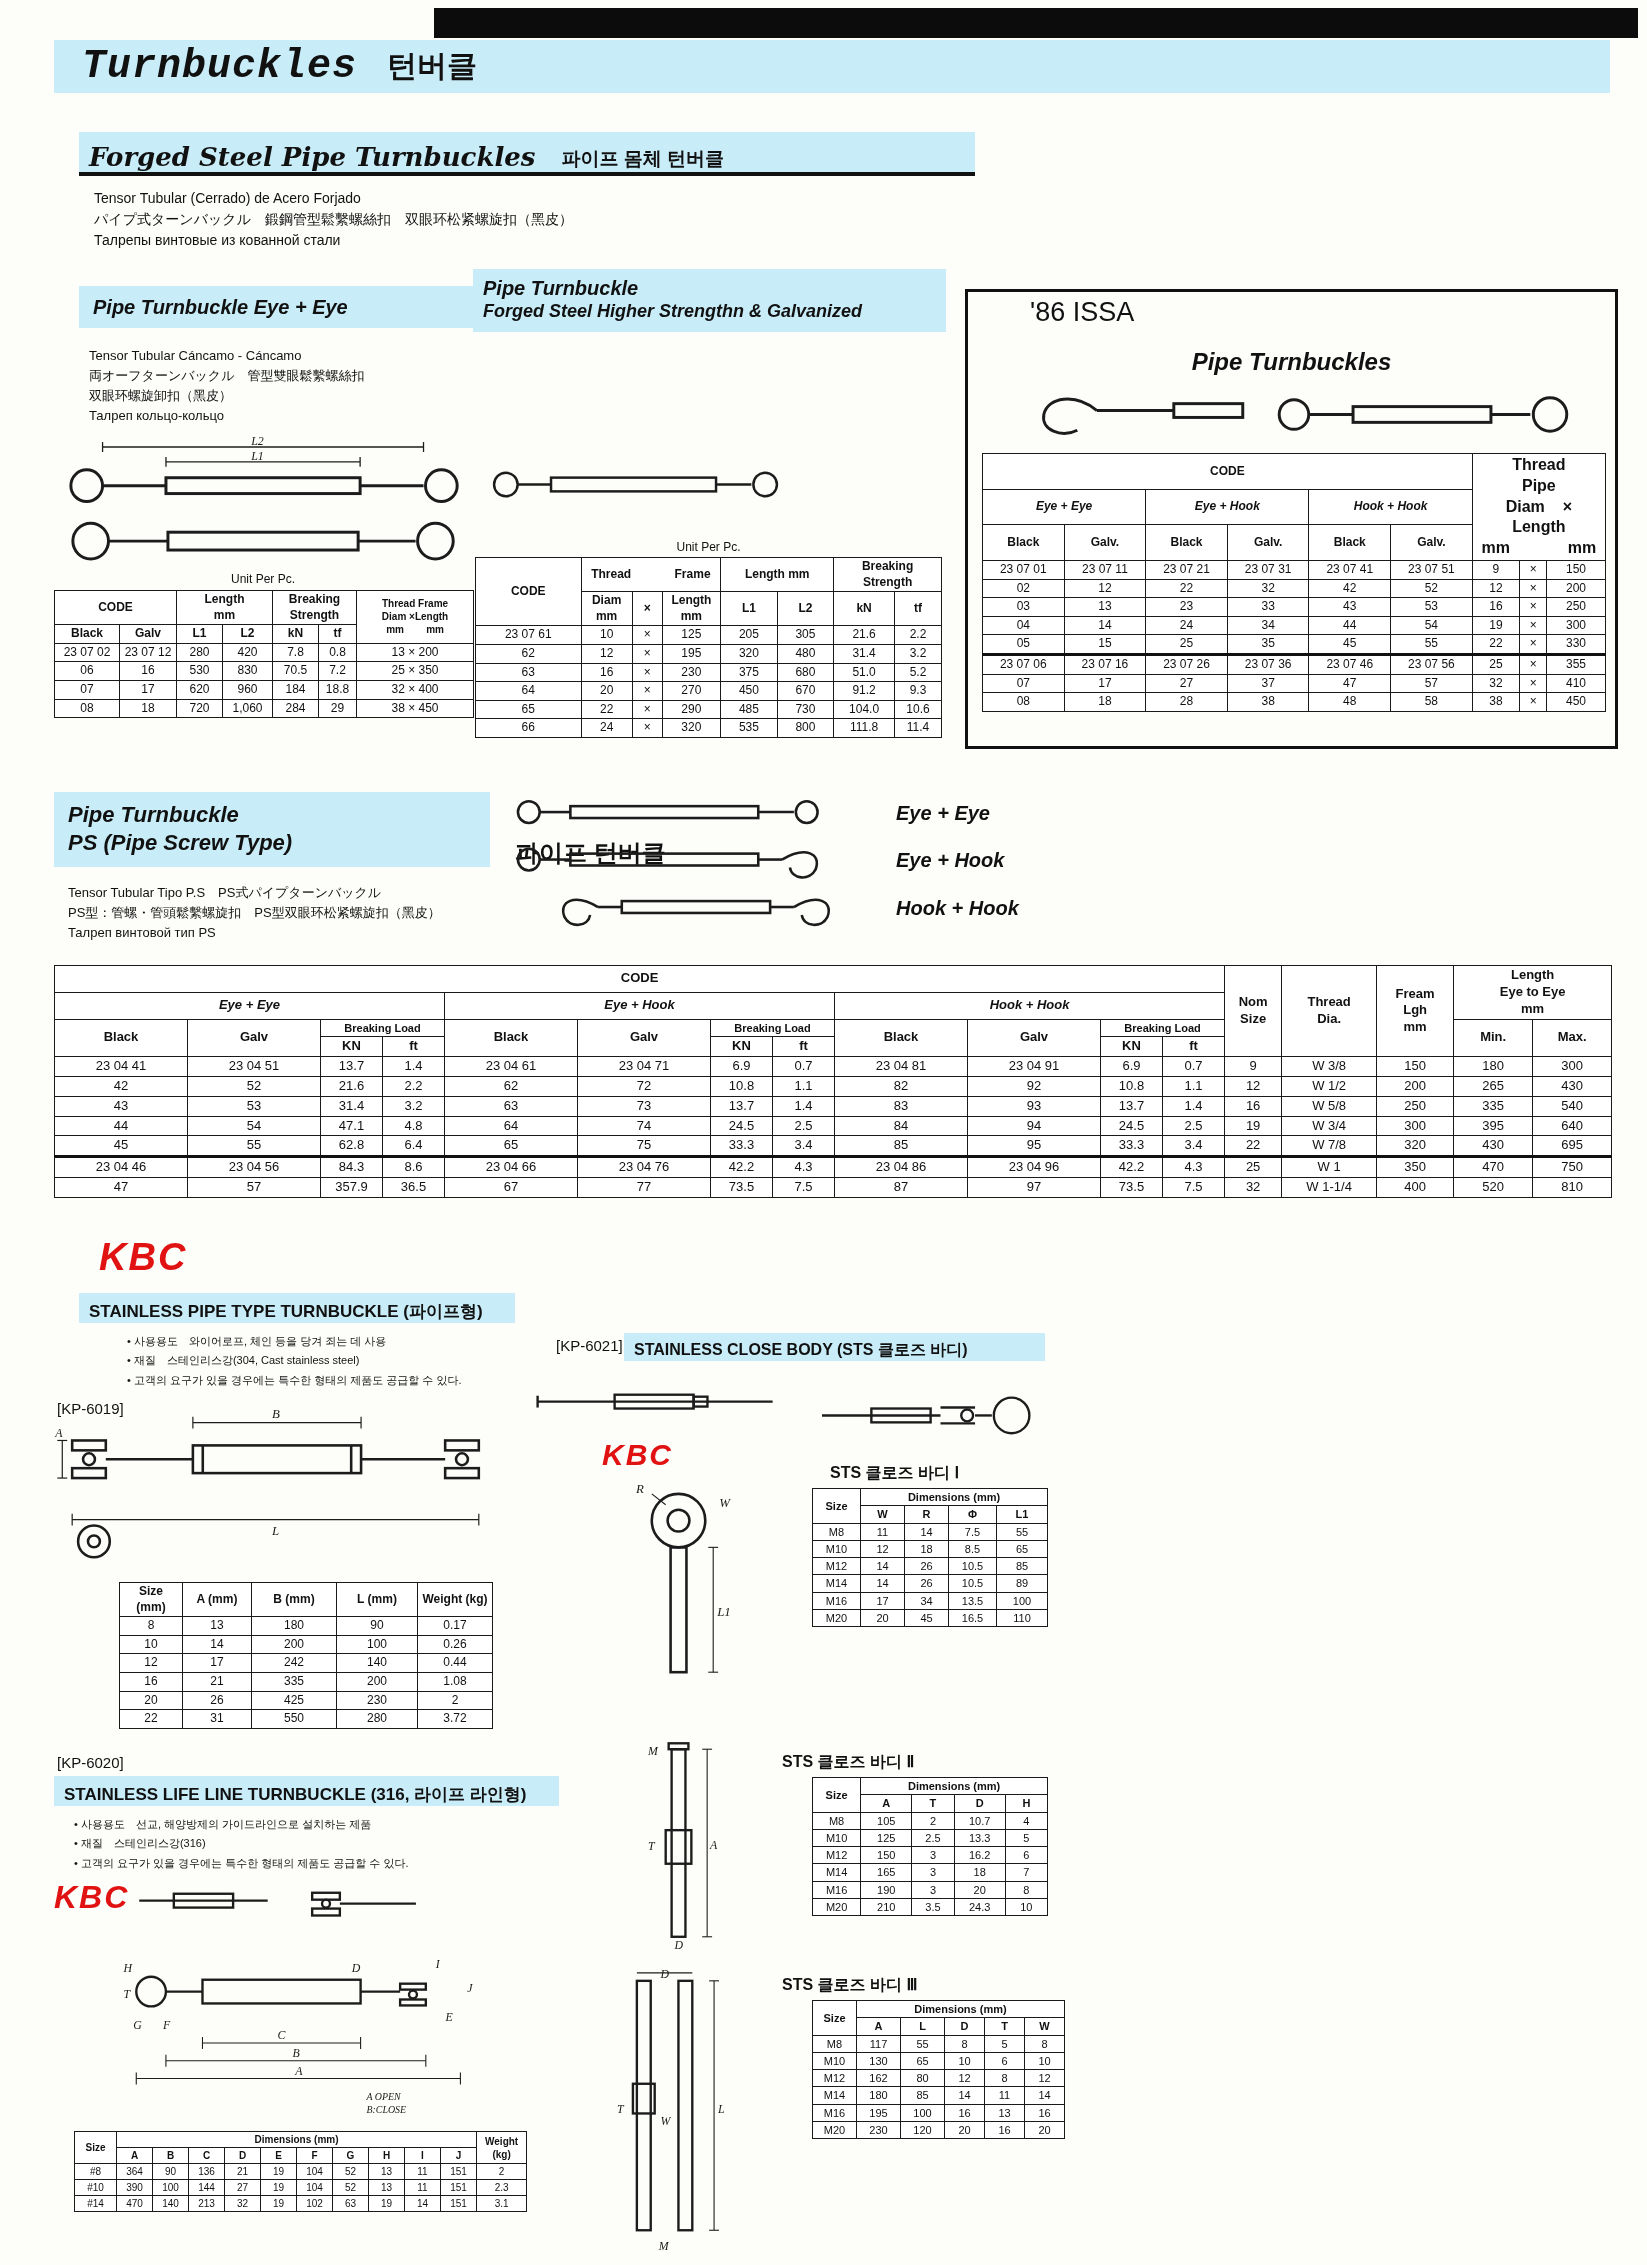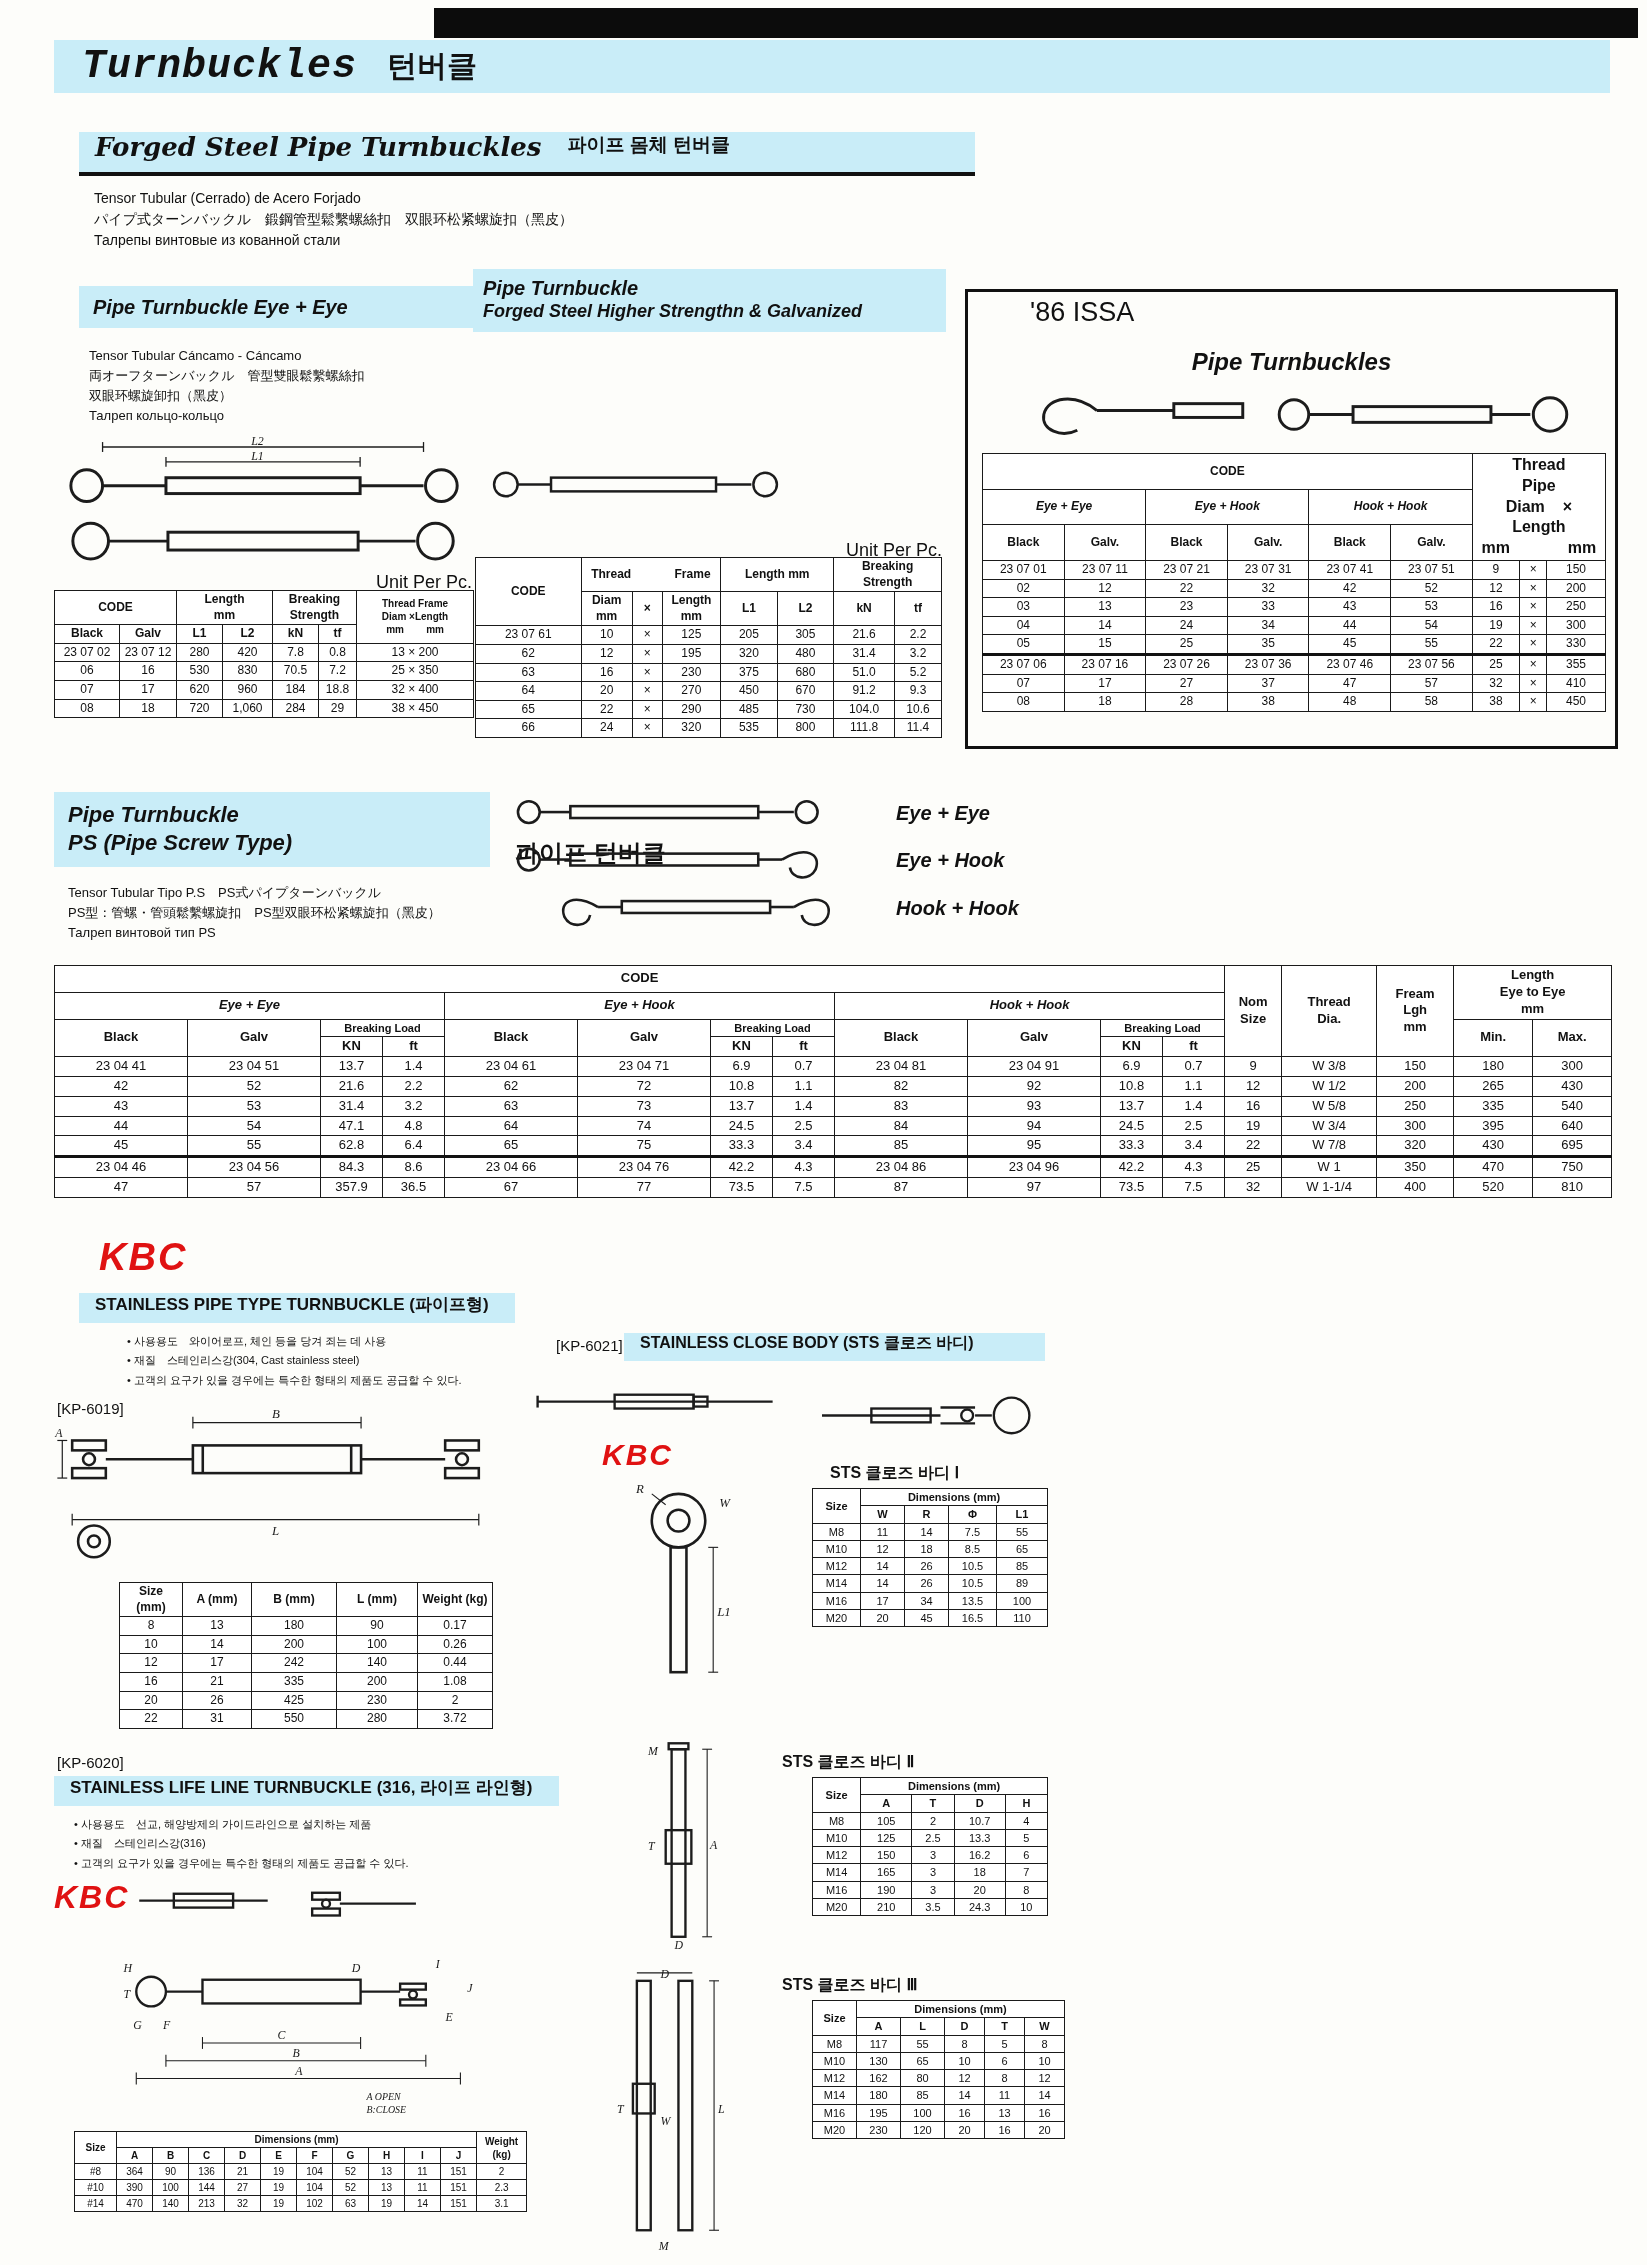--- a/index.html
+++ b/index.html
@@ -8,23 +8,23 @@
 .abs{position:absolute}
 .cyan{background:#c9edf8}
 .bi{font-style:italic;font-weight:bold}
 .h1en{font-family:Liberation Mono, monospace;font-style:italic;font-weight:bold;font-size:40px;letter-spacing:1px}
 .h1kr{font-weight:bold;font-size:30px}
 .h2en{font-family:"DejaVu Serif",serif;font-style:italic;font-weight:bold;font-size:26px}
 .h2kr{font-weight:bold;font-size:19px}
 .sub{font-style:italic;font-weight:bold;font-size:20px;line-height:1.25}
 .desc{font-size:13px;line-height:1.55}
 .intro{font-size:14px;line-height:1.5}
-.unit{font-size:18px;text-align:right}
+.unit{font-size:12px;text-align:center}
 .kbc{font-style:italic;font-weight:bold;color:#e01212;letter-spacing:2px}
-.cyanbar{display:flex;align-items:flex-start;padding-left:16px;font-weight:bold}
+.cyanbar{display:flex;align-items:flex-end;padding-left:10px;font-weight:bold}
 .codebr{font-size:15px}
 .bullets{font-size:11px;line-height:1.75}
 .t-title{font-weight:bold;font-size:16px}
 .tbl{border-collapse:collapse;background:#fff;table-layout:fixed}
 .tbl th,.tbl td{border:1px solid #1a1a1a;text-align:center;vertical-align:middle;padding:1px 3px;line-height:1.3;overflow:hidden}
 .tbl th{font-weight:bold;white-space:pre-wrap}
 .tbl tbody.grp2 tr:first-child td{border-top:3px solid #111}
 .uline{background:#111}
 svg text{font-family:"Liberation Serif",serif;font-style:italic;fill:#1a1a1a}
 .wm{font-family:"DejaVu Serif",serif;font-style:italic;font-size:109px;color:#7d86a0;opacity:.12;transform:rotate(-12deg)}

